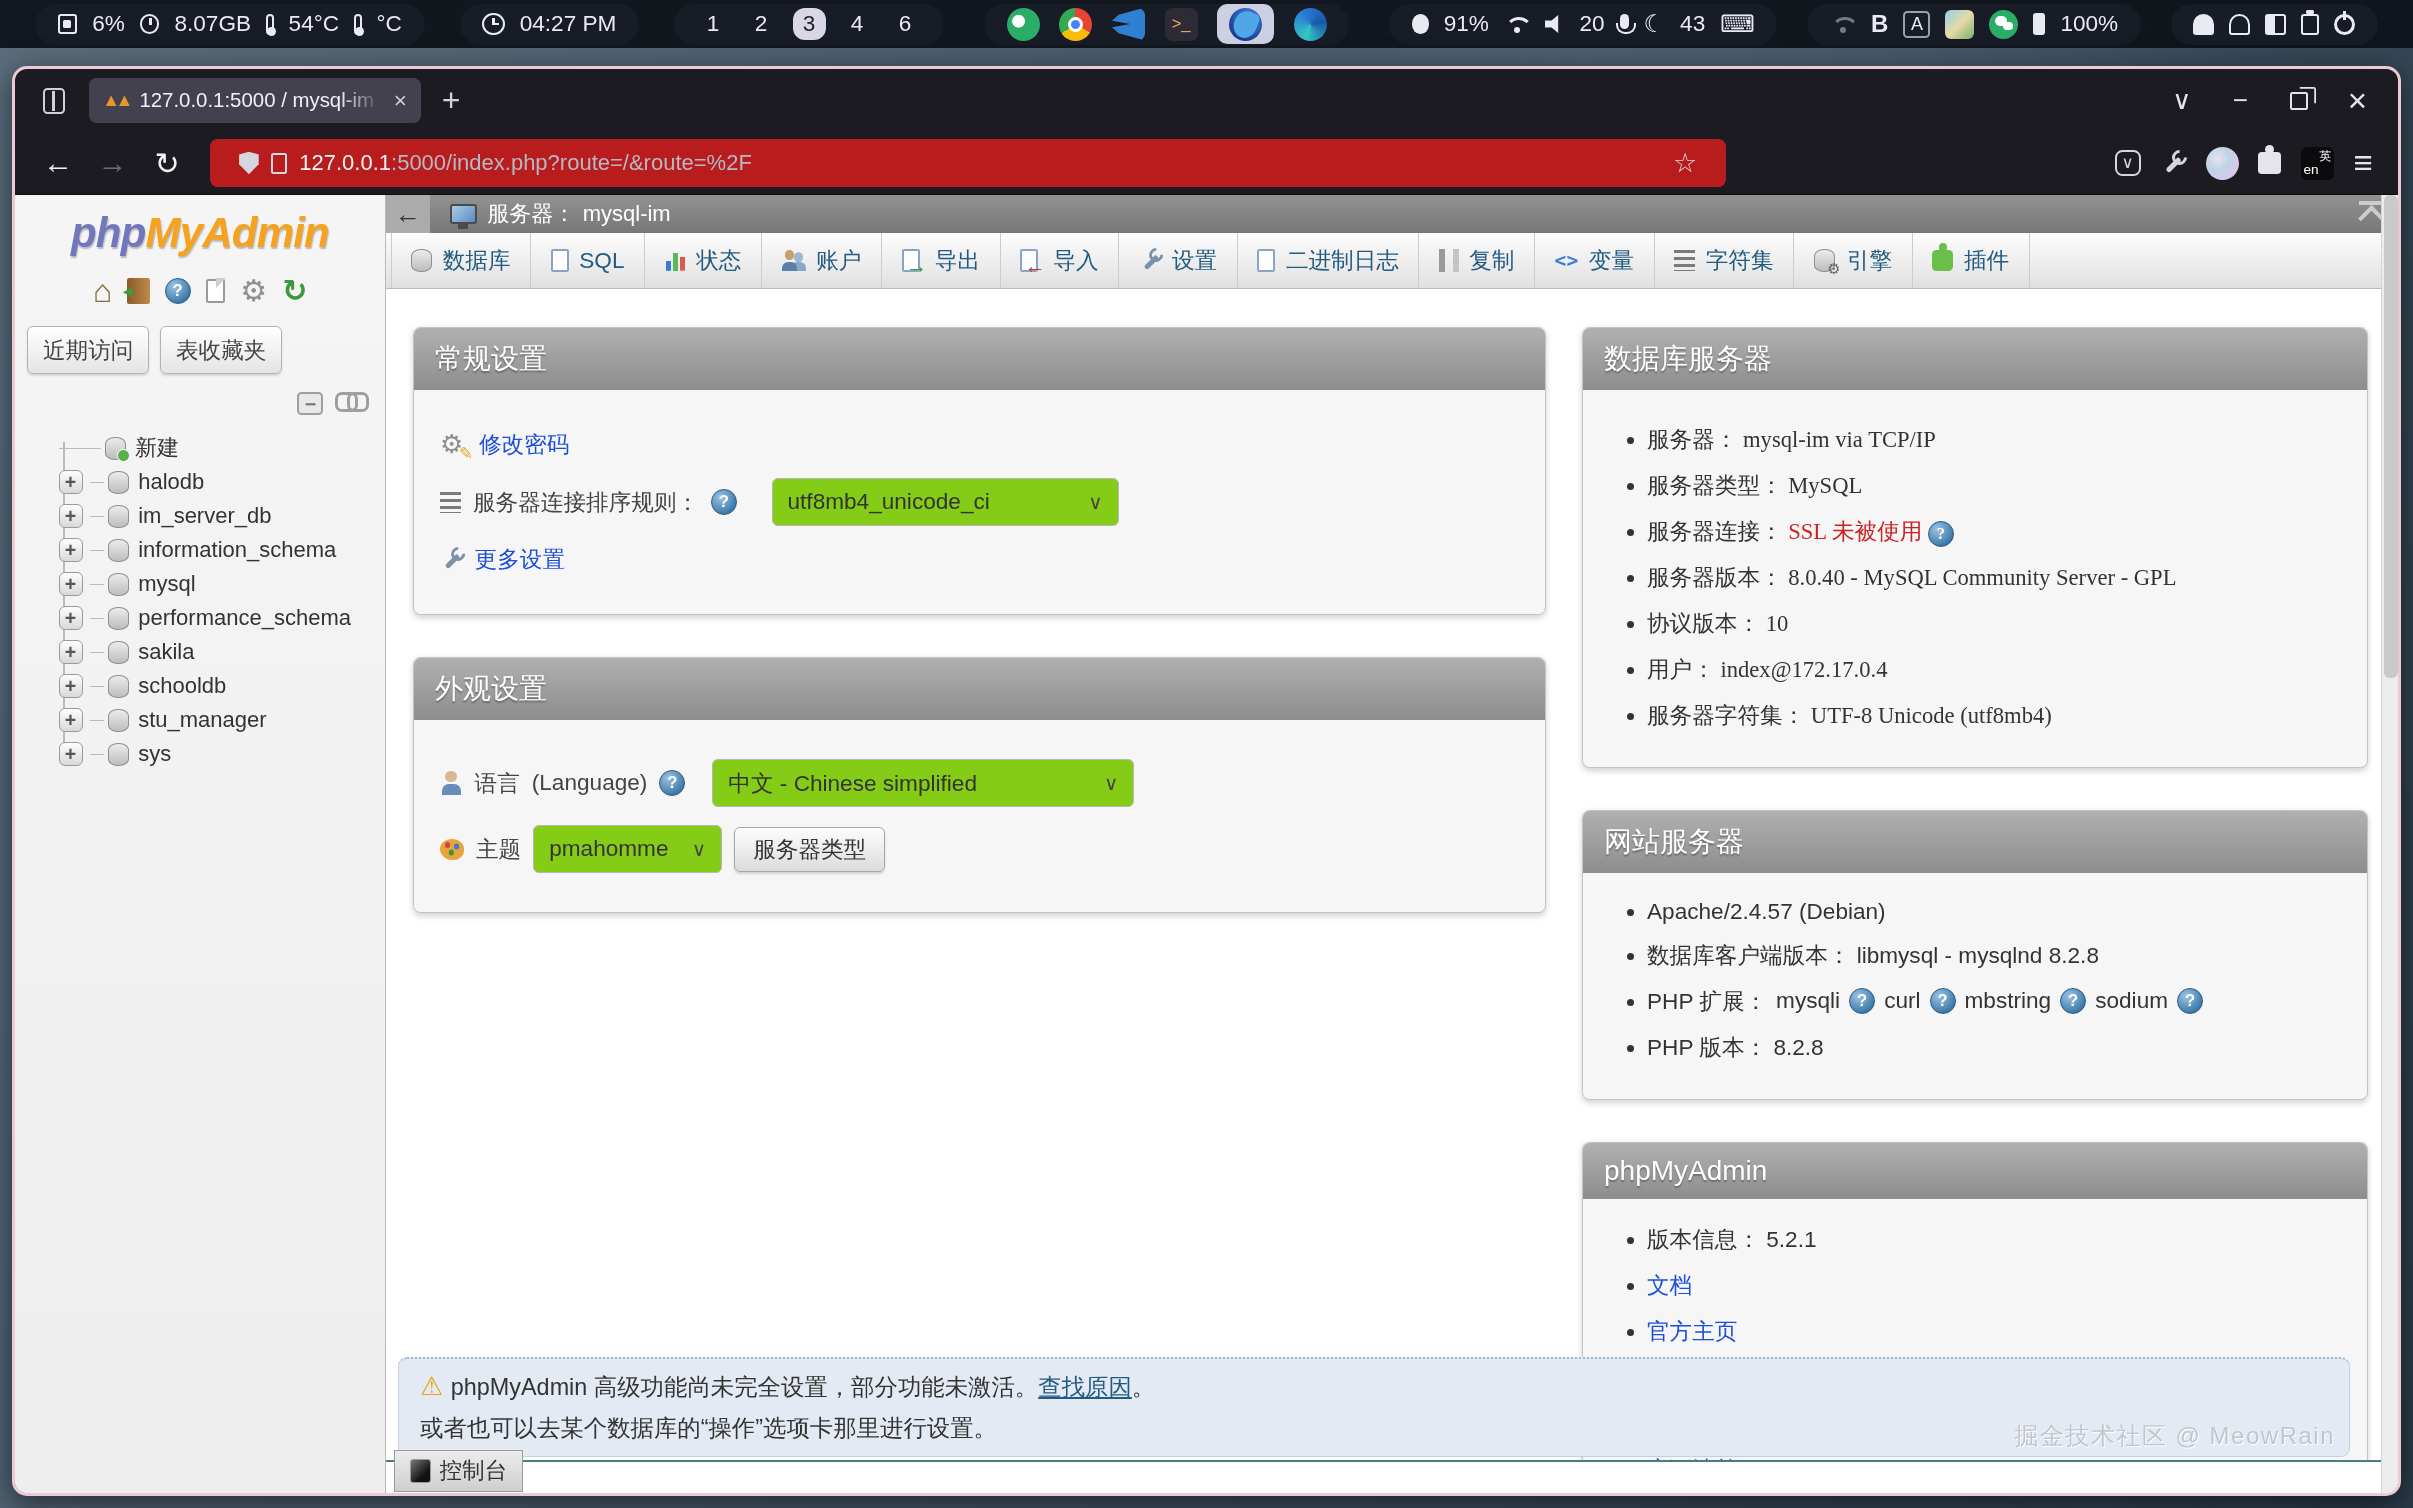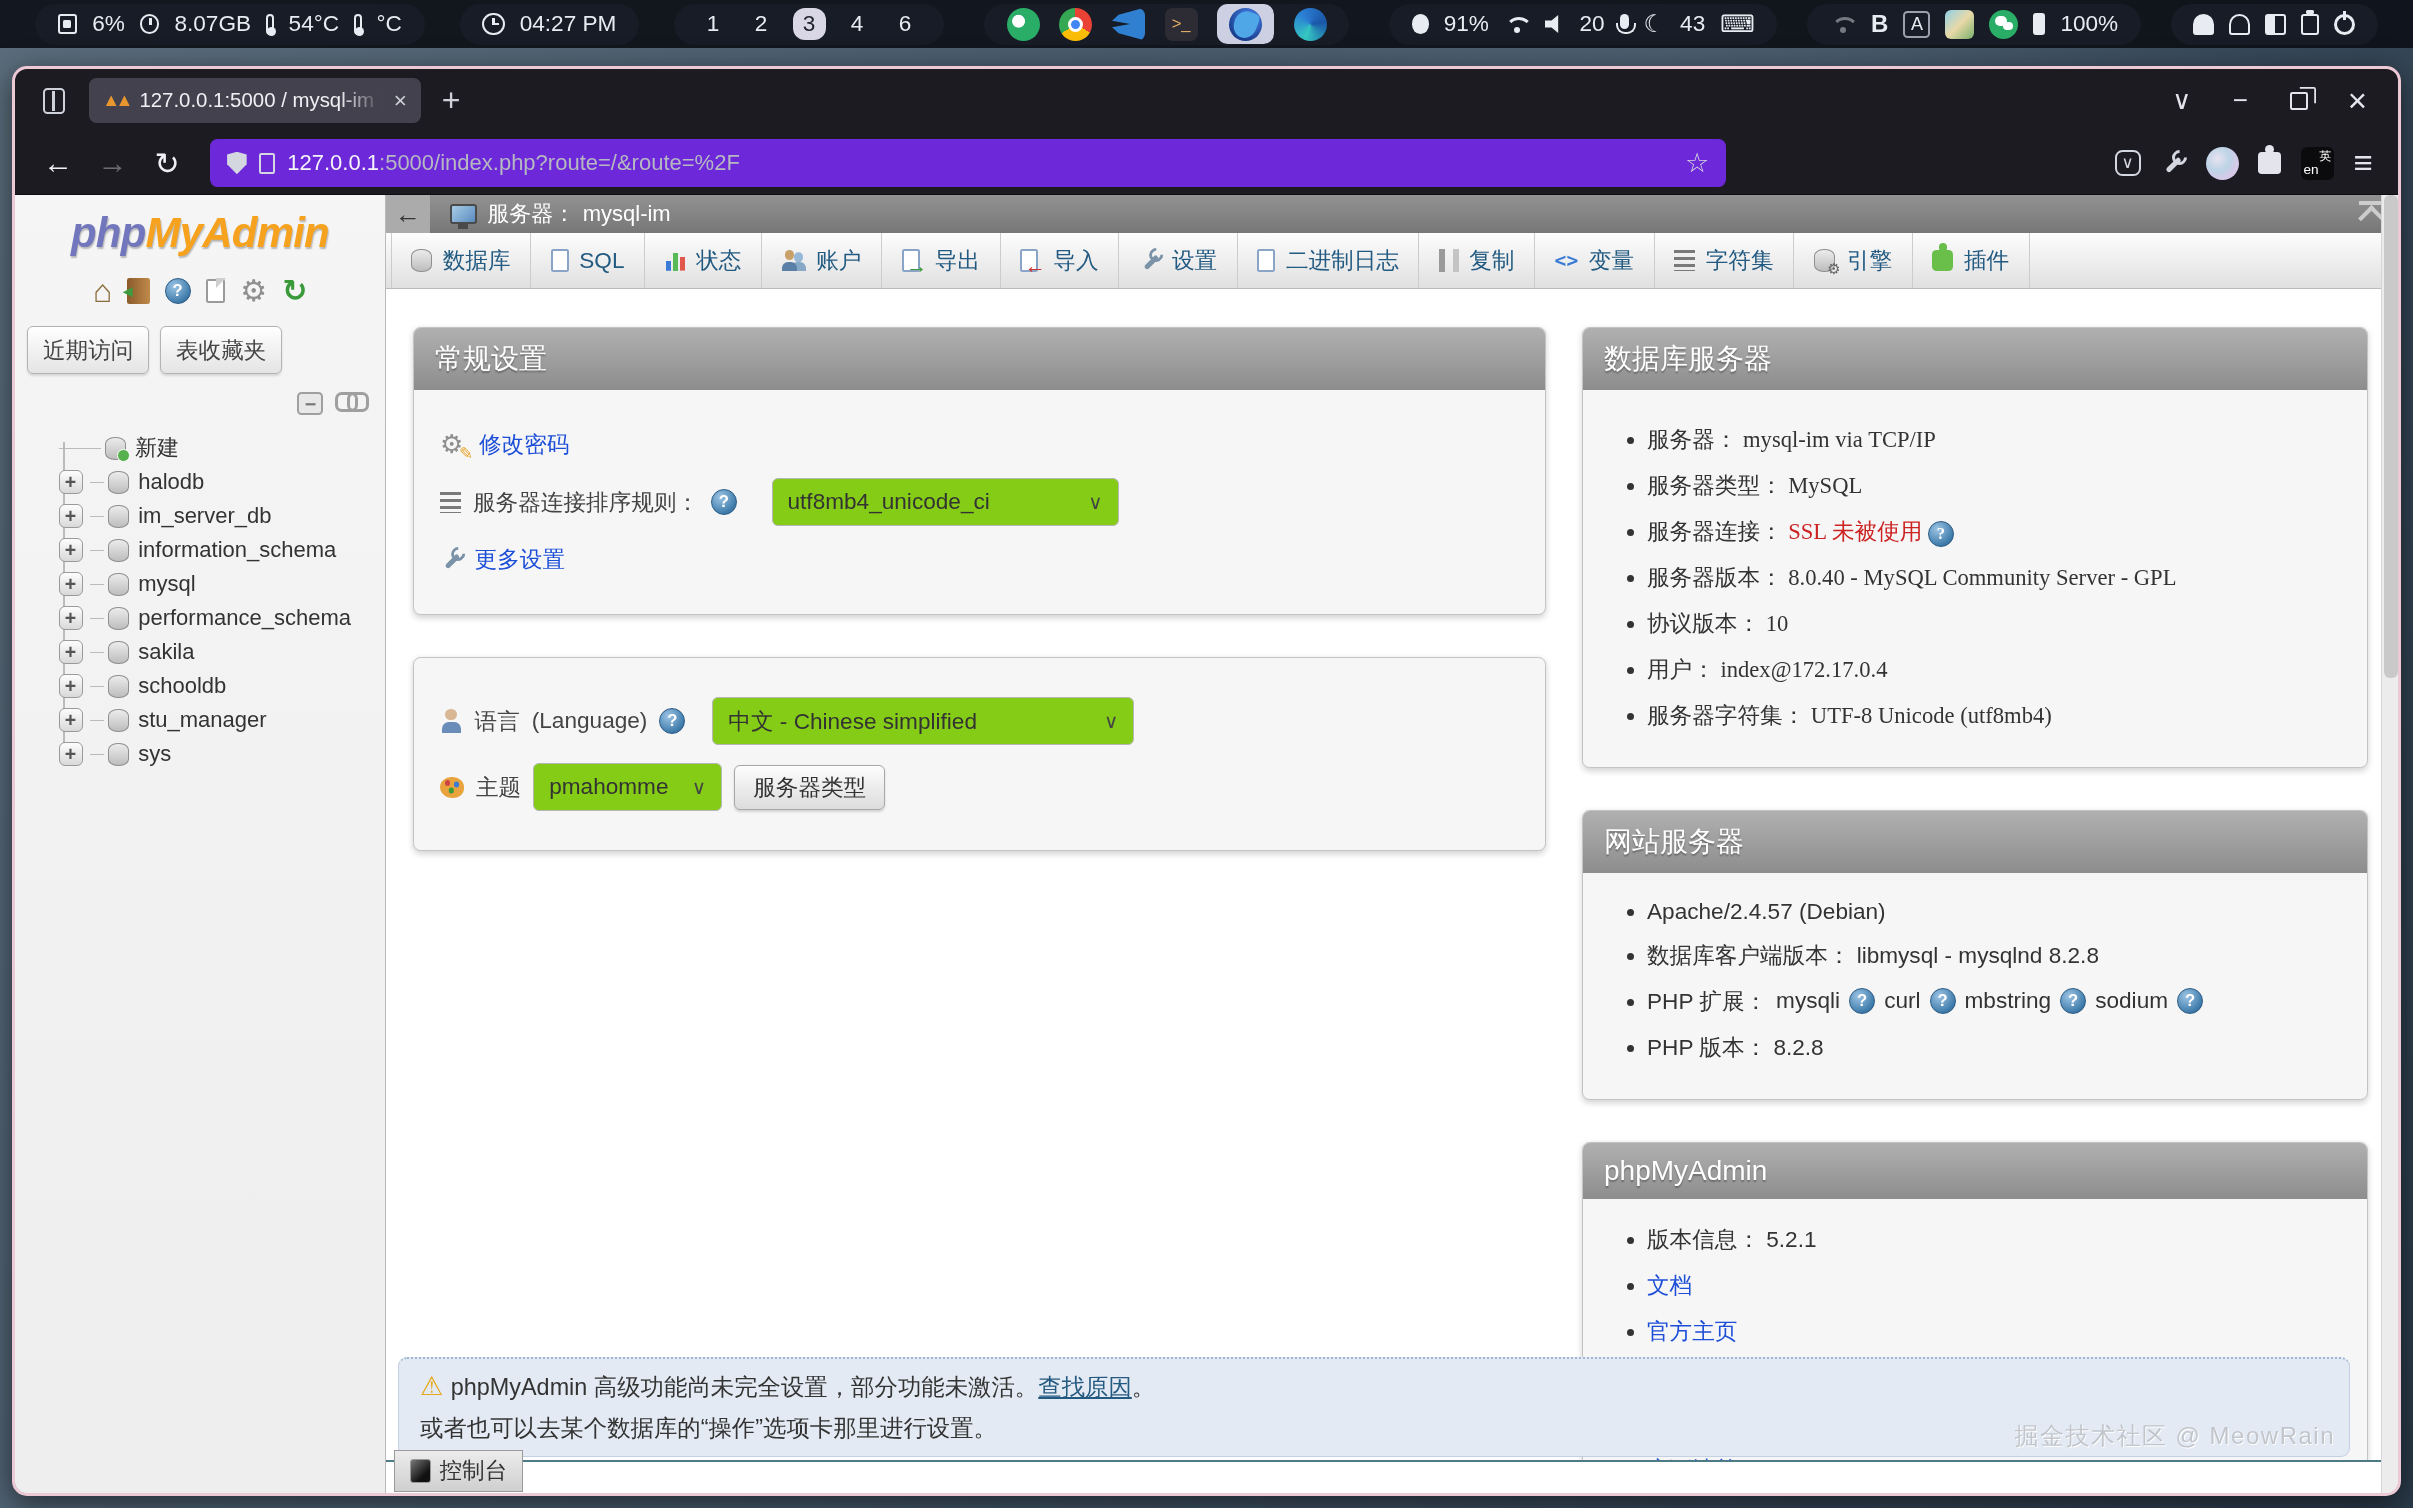--- a/index.html
+++ b/index.html
@@ -78,21 +78,21 @@
   .btab-title{flex:1;font-size:20.4px;color:#f0f0f4;white-space:nowrap;overflow:hidden;
     -webkit-mask-image:linear-gradient(90deg,#000 82%,transparent);mask-image:linear-gradient(90deg,#000 82%,transparent);}
   .tclose{font-size:22.6px;color:#cfd1da;}
   .newtab{font-size:32px;color:#cfd1da;padding:0 7.5px;}
   .winbtn{width:45px;height:45px;display:flex;align-items:center;justify-content:center;font-size:26px;color:#e4e5ec;}
   .i-restore{width:18px;height:18px;border:2.3px solid #e4e5ec;border-radius:2.3px;position:relative;}
   .i-restore::after{content:"";position:absolute;left:3.8px;top:-6.8px;width:16.6px;height:16.6px;border:2.3px solid #e4e5ec;border-radius:2.3px;clip-path:polygon(20% 0,100% 0,100% 80%,90% 80%,90% 10%,20% 10%);}
   .urlrow{height:63px;display:flex;align-items:center;padding:0 19.6px;gap:7.5px;background:#1c1b22;border-bottom:0.8px solid #0d0d12;}
   .navic{width:47px;height:47px;border-radius:7.5px;display:flex;align-items:center;justify-content:center;font-size:30px;color:#f0f0f4;}
   .dimmed{opacity:.38;}
-  .urlfield{flex:0 0 1516px;height:48px;background:#6d28d9;border-radius:7.5px;display:flex;align-items:center;gap:12px;padding:0 17px;margin-left:12px;}
+  .urlfield{flex:0 0 1516px;height:48px;background:#b91c1c;border-radius:7.5px;display:flex;align-items:center;gap:12px;padding:0 29px;margin-left:12px;}
   .i-shield{width:19.6px;height:22.6px;background:#d5d7e0;clip-path:polygon(50% 0,100% 12%,100% 55%,50% 100%,0 55%,0 12%);}
   .i-doc2{width:16.6px;height:21px;border:2.3px solid #d5d7e0;border-radius:2.3px;}
   .urltext{flex:1;font-size:22px;color:#b6b8c2;white-space:nowrap;overflow:hidden;}
   .urlhost{color:#f4f4f8;}
   .star{font-size:27px;color:#d5d7e0;}
   .tool-ics{display:flex;align-items:center;gap:19.6px;margin-left:auto;padding-right:6px;}
   .i-pocket{width:26px;height:26px;border:2.3px solid #d5d7e0;border-radius:7.5px;display:flex;align-items:center;justify-content:center;color:#d5d7e0;font-size:16.6px;}
   .i-wrench{position:relative;width:26px;height:26px;}
   .i-wrench::before{content:"";position:absolute;left:11.3px;top:6px;width:5.3px;height:18px;background:#d5d7e0;border-radius:2.3px;transform:rotate(45deg);}
   .i-wrench::after{content:"";position:absolute;left:12px;top:0;width:9px;height:9px;border:3px solid #d5d7e0;border-radius:50%;border-top-color:transparent;transform:rotate(45deg);}
@@ -501,20 +501,21 @@
                 </span>
               </div>
               <div class="frow">
                 <span class="i-wrench2"></span>
                 <a class="plink" href="#">更多设置</a>
               </div>
             </div>
           </div>
 
           <div class="panel">
+            <div class="phead">外观设置</div>
             <div class="pbody">
               <div class="frow">
                 <span class="i-person"></span>
                 <span>语言</span>
                 <span class="em">(Language)</span>
                 <span class="qicon">?</span>
                 <span class="sel" style="min-width:422px;margin-left:15px;">
                   <span>中文 - Chinese simplified</span>
                   <span class="chev">∨</span>
                 </span>

